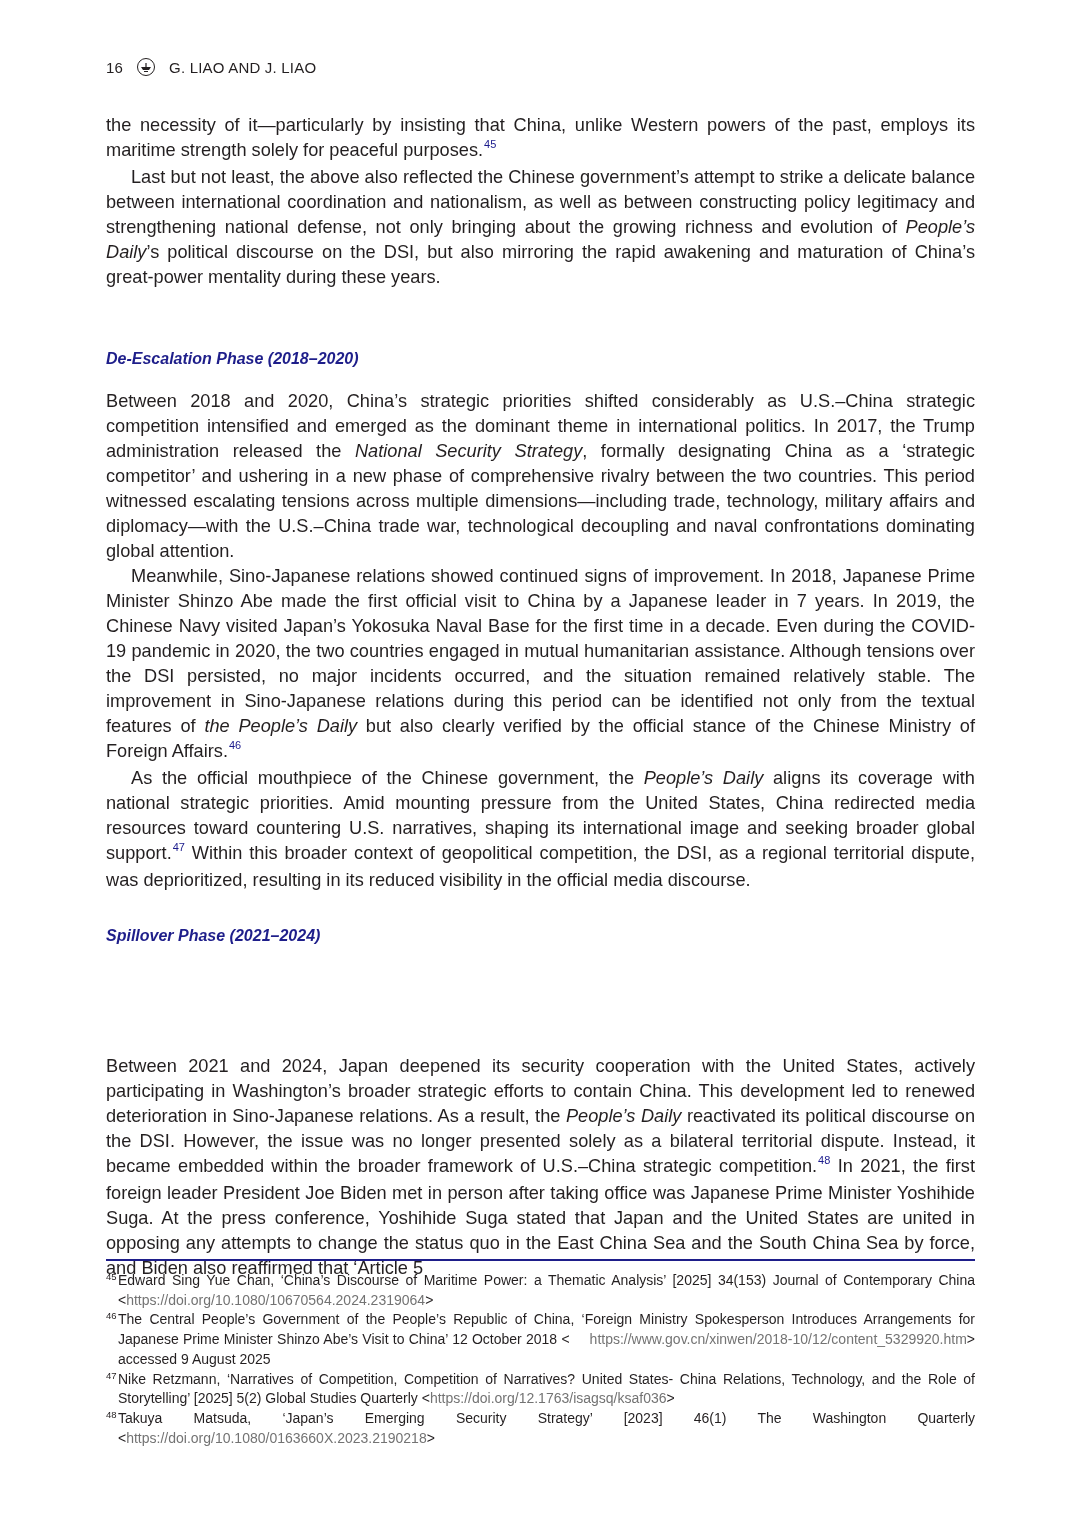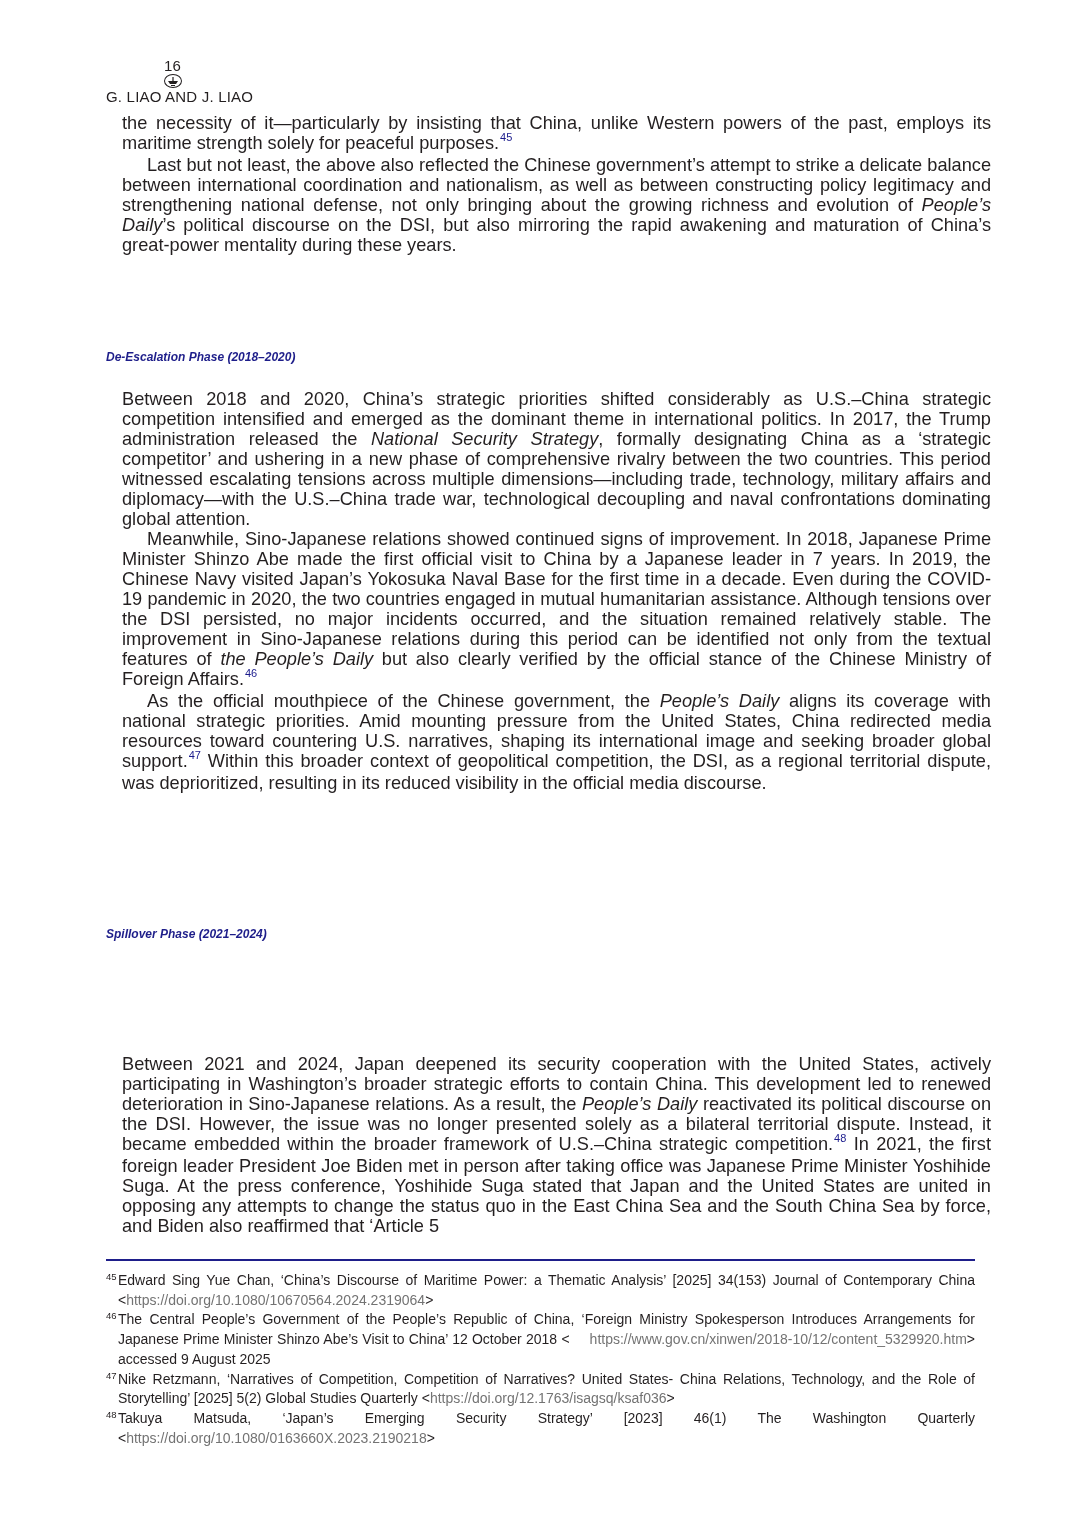--- a/index.html
+++ b/index.html
@@ -2,39 +2,39 @@
 <html><head>
 <meta charset="utf-8">
 <style>
   html, body { margin: 0; padding: 0; background: #ffffff; }
   body {
     width: 1080px; height: 1539px; position: relative; overflow: hidden;
     font-family: "Liberation Sans", sans-serif; color: #231f20;
   }
   .running-head {
     position: absolute; left: 106px; top: 57px; height: 20px;
-    display: flex; align-items: center; font-size: 15px; letter-spacing: 0.2px; flex-direction: column;
+    display: flex; align-items: center; font-size: 15px; letter-spacing: 0.2px;
   }
   .running-head .page-no { margin-right: 14px; }
   .running-head .logo {
     width: 18px; height: 18px; border: 1.5px solid #231f20; border-radius: 50%;
     display: inline-flex; align-items: center; justify-content: center; margin-right: 14px;
     box-sizing: border-box;
   }
   .running-head .logo svg { width: 12px; height: 12px; }
   .body-text {
-    position: absolute; left: 122px; width: 869px;
-    font-size: 18.2px; line-height: 20px; text-align: justify;
+    position: absolute; left: 106px; width: 869px;
+    font-size: 18.2px; line-height: 25px; text-align: justify;
   }
   .body-text p { margin: 0; }
   .body-text p.indent { text-indent: 25px; }
   .body-text i { font-style: italic; }
   sup.fn { color: #1a1a8c; font-size: 11px; vertical-align: 0; position: relative; top: -8px; margin-left: 1px; }
   .heading {
-    position: absolute; left: 106px; font-size: 12px; font-weight: bold; font-style: italic;
+    position: absolute; left: 106px; font-size: 16px; font-weight: bold; font-style: italic;
     color: #1e1e8a;
   }
   .rule { position: absolute; left: 106px; top: 1259px; width: 869px; height: 2px; background: #1e1e8a; }
   .footnotes {
     position: absolute; left: 106px; top: 1271px; width: 869px;
     font-size: 14px; line-height: 19.7px; text-align: justify;
   }
   .footnote { position: relative; padding-left: 12px; }
   .footnote .num { position: absolute; left: 0; top: -4px; font-size: 9.5px; }
   .link { color: #737373; }

